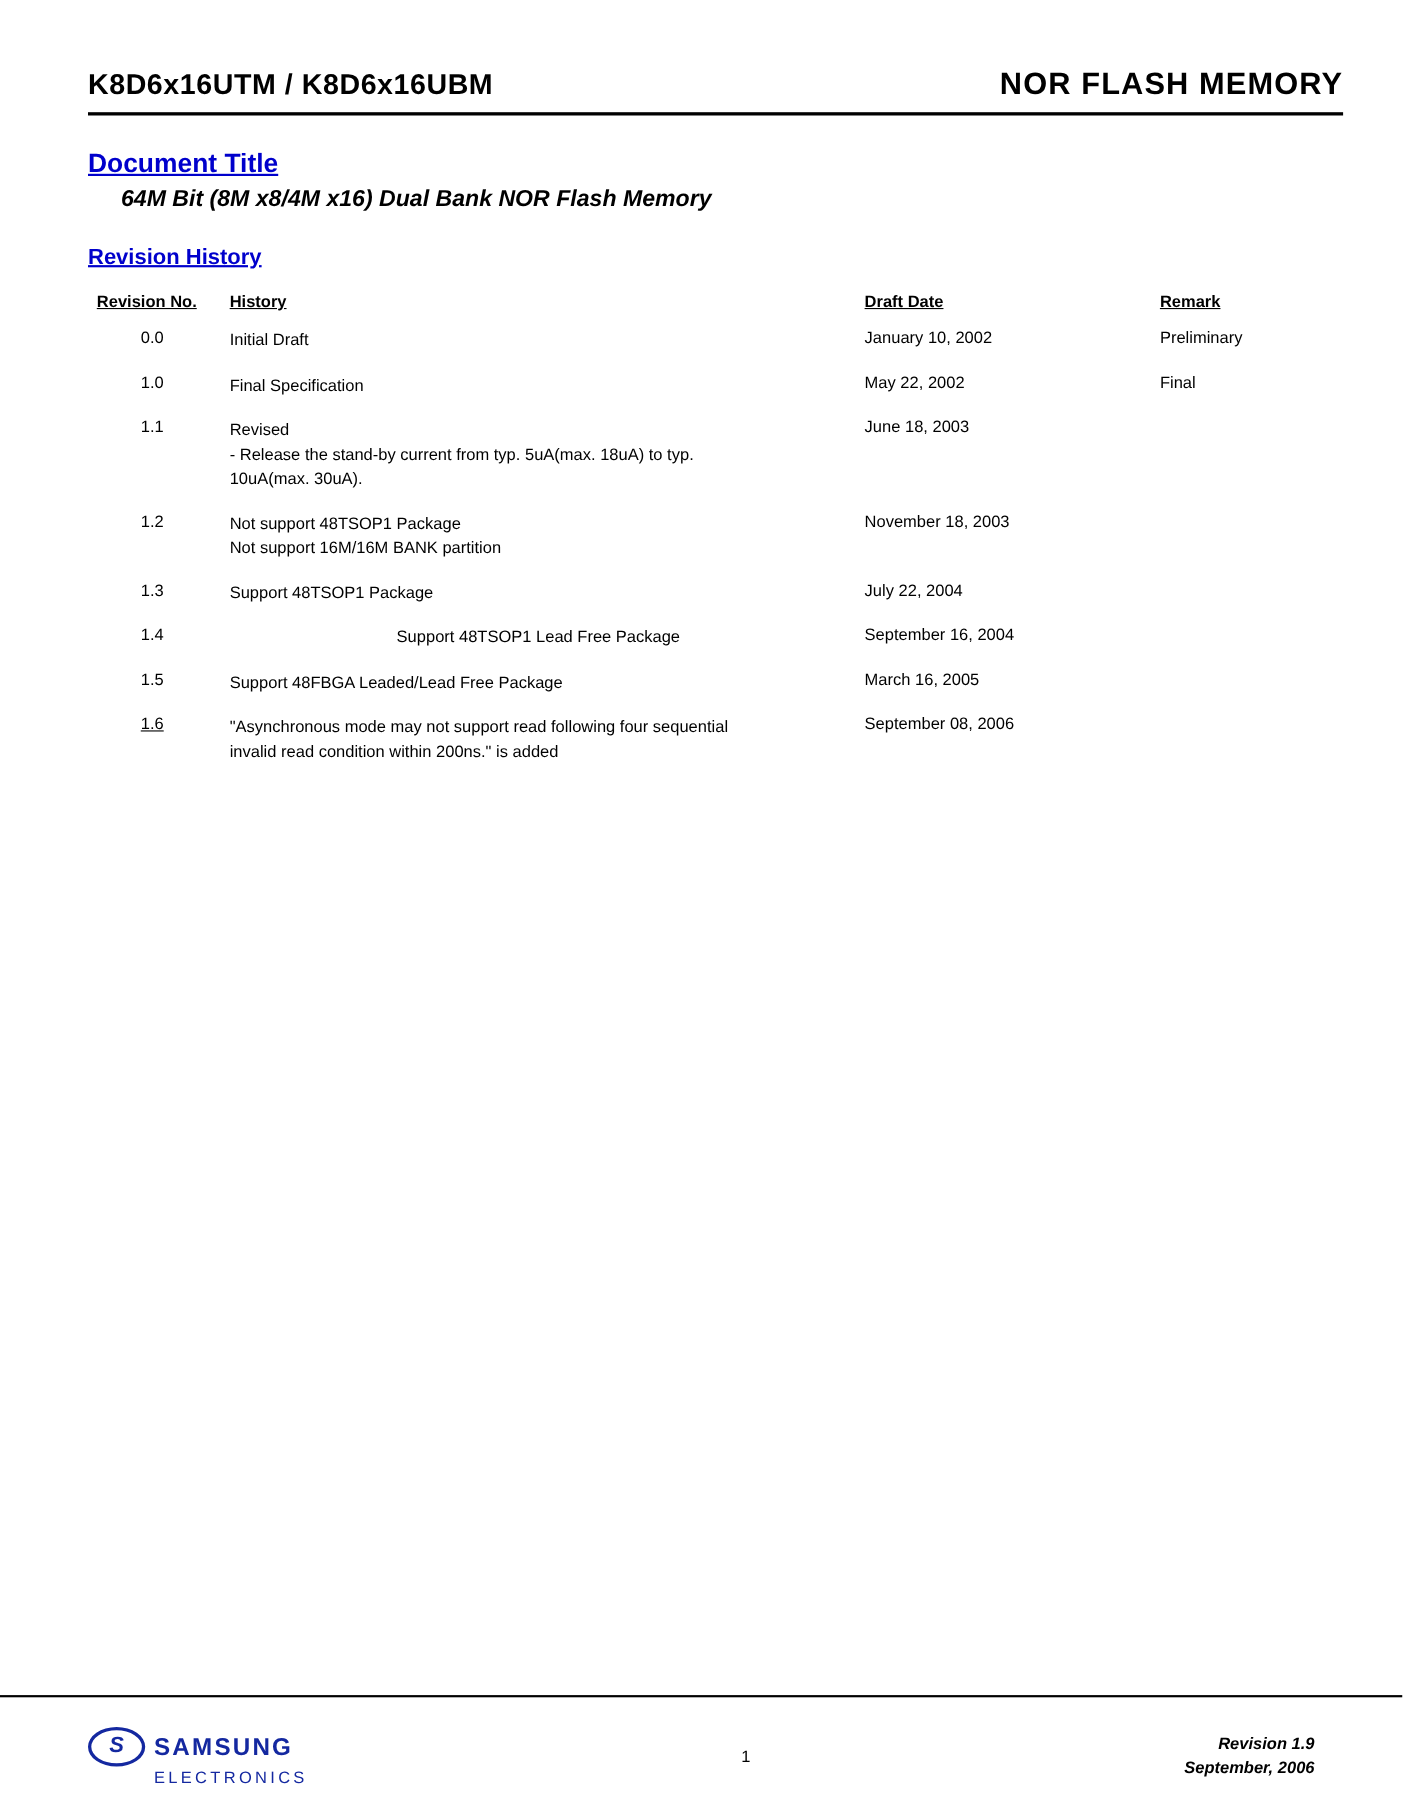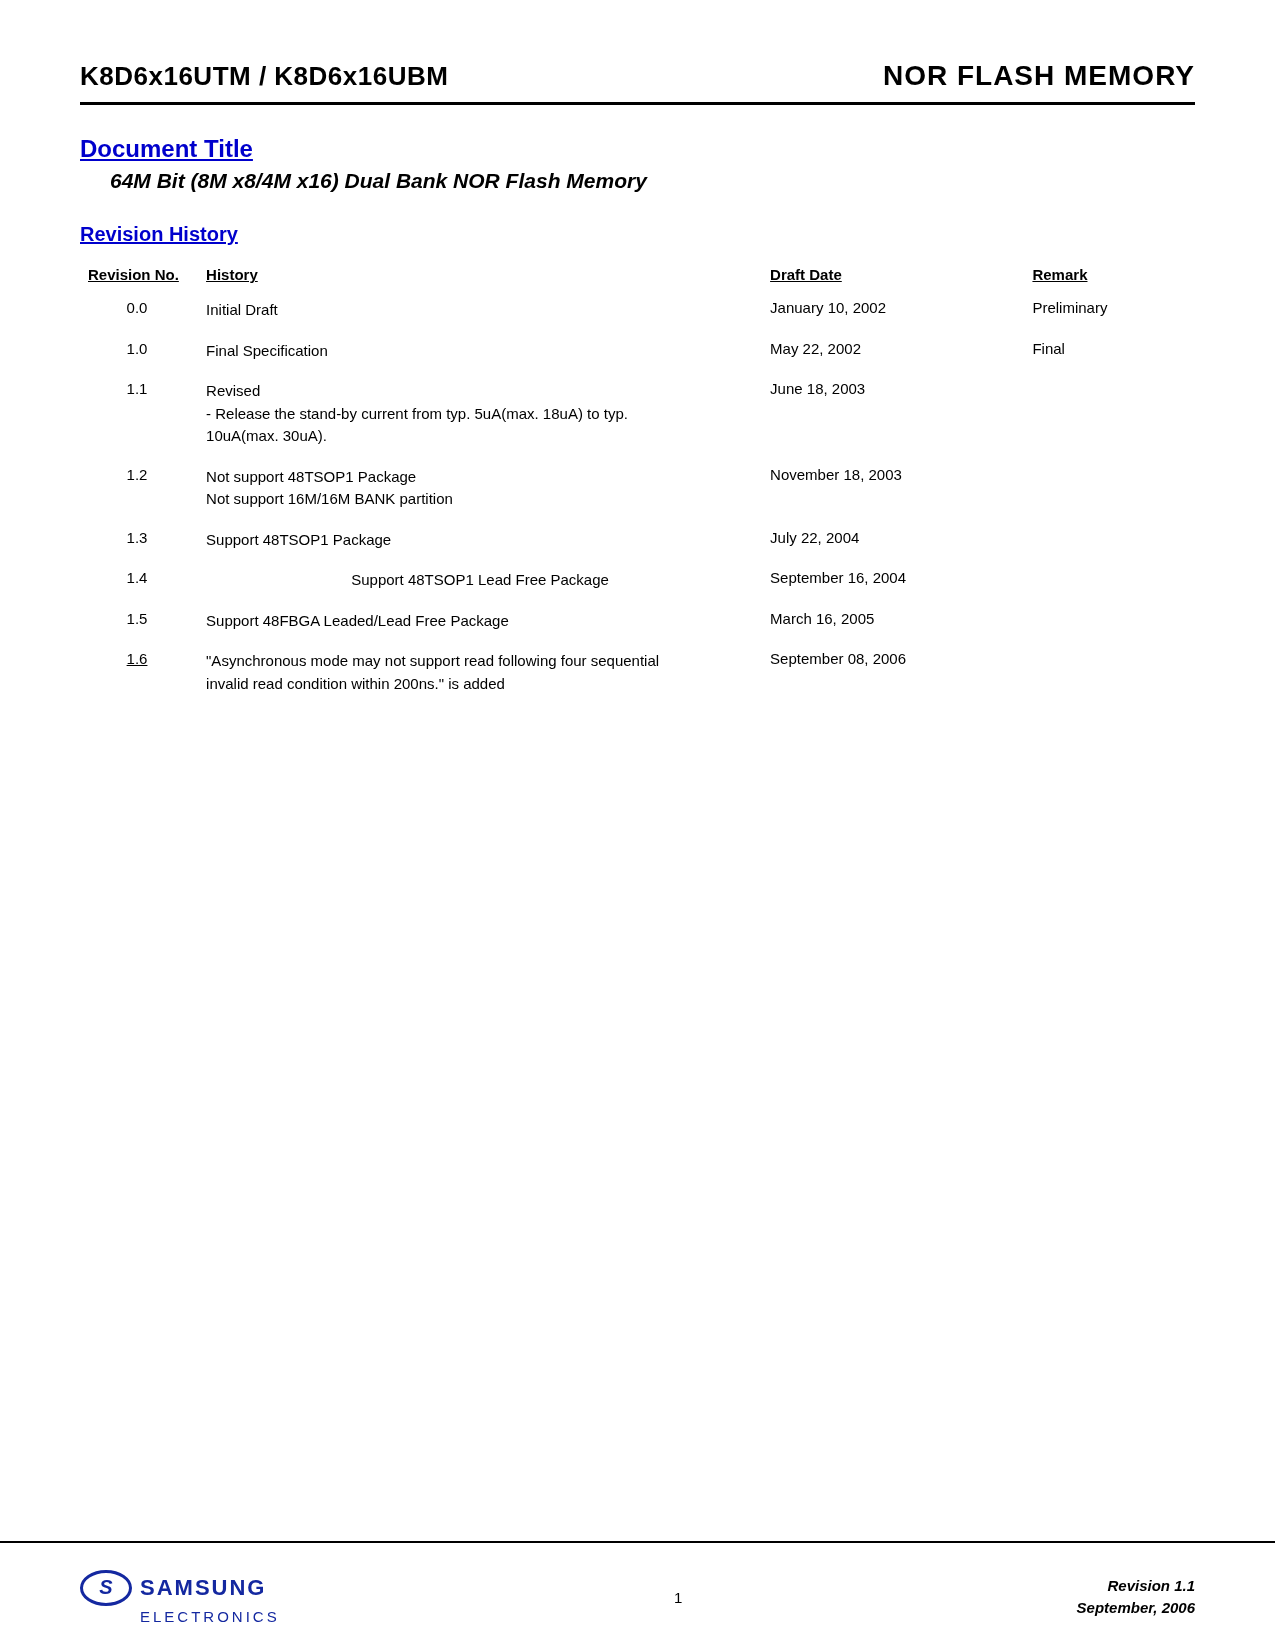--- a/index.html
+++ b/index.html
@@ -7,21 +7,21 @@
       font-family: Arial, Helvetica, sans-serif;
       background: #fff;
       color: #000;
       width: 1275px;
       min-height: 1651px;
       position: relative;
     }
     .page {
       width: 1275px;
       min-height: 1651px;
-      padding: 60px 80px 120px 80px;
+      padding: 60px 54px 120px 80px;
       position: relative;
       display: flex;
       flex-direction: column;
     }
     .header {
       display: flex;
       justify-content: space-between;
       align-items: baseline;
       padding-bottom: 10px;
       border-bottom: 3px solid #000;
@@ -248,17 +248,17 @@
       <div class="samsung-logo">
         <div class="samsung-ellipse">
           <span class="samsung-s">S</span>
         </div>
         <span class="samsung-text">SAMSUNG</span>
       </div>
       <div class="electronics-text">ELECTRONICS</div>
     </div>
     <div class="footer-page">1</div>
     <div class="footer-revision">
-      <div>Revision 1.1</div>
+      <div>Revision 1.9</div>
       <div>September, 2006</div>
     </div>
   </div>
 </div>
 
 </body></html>

